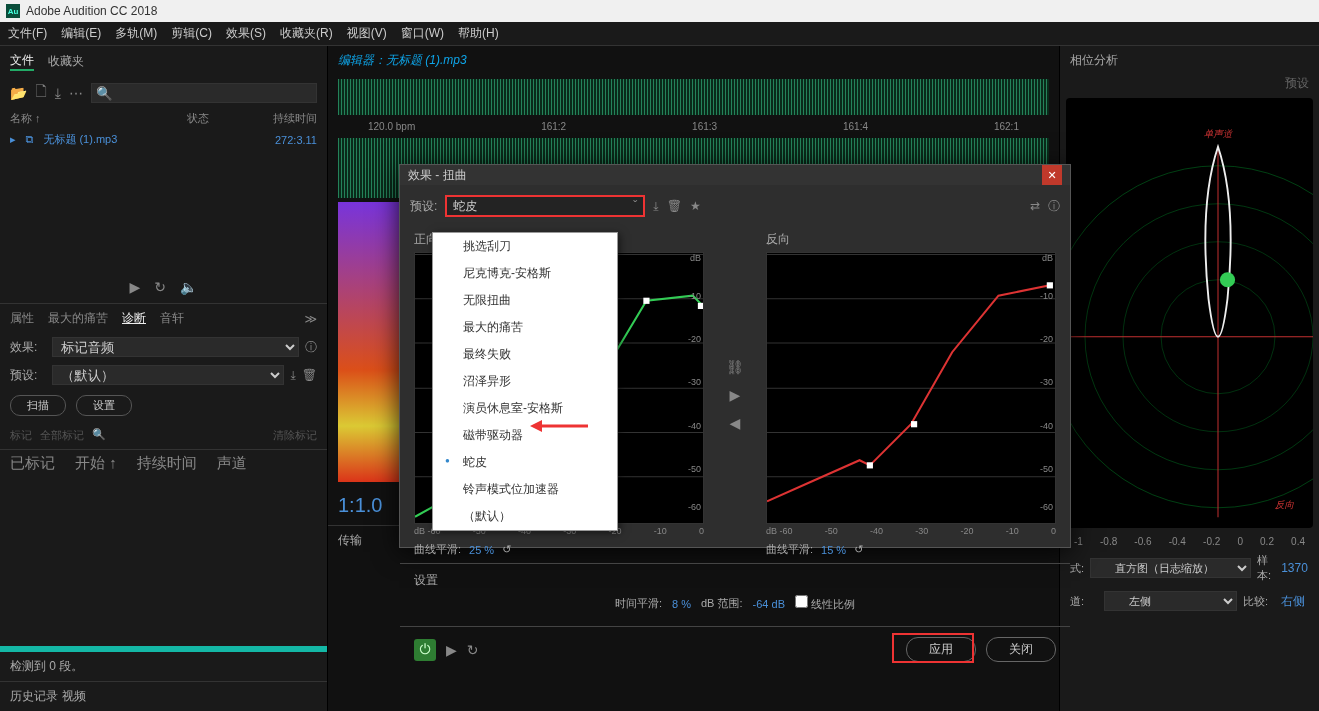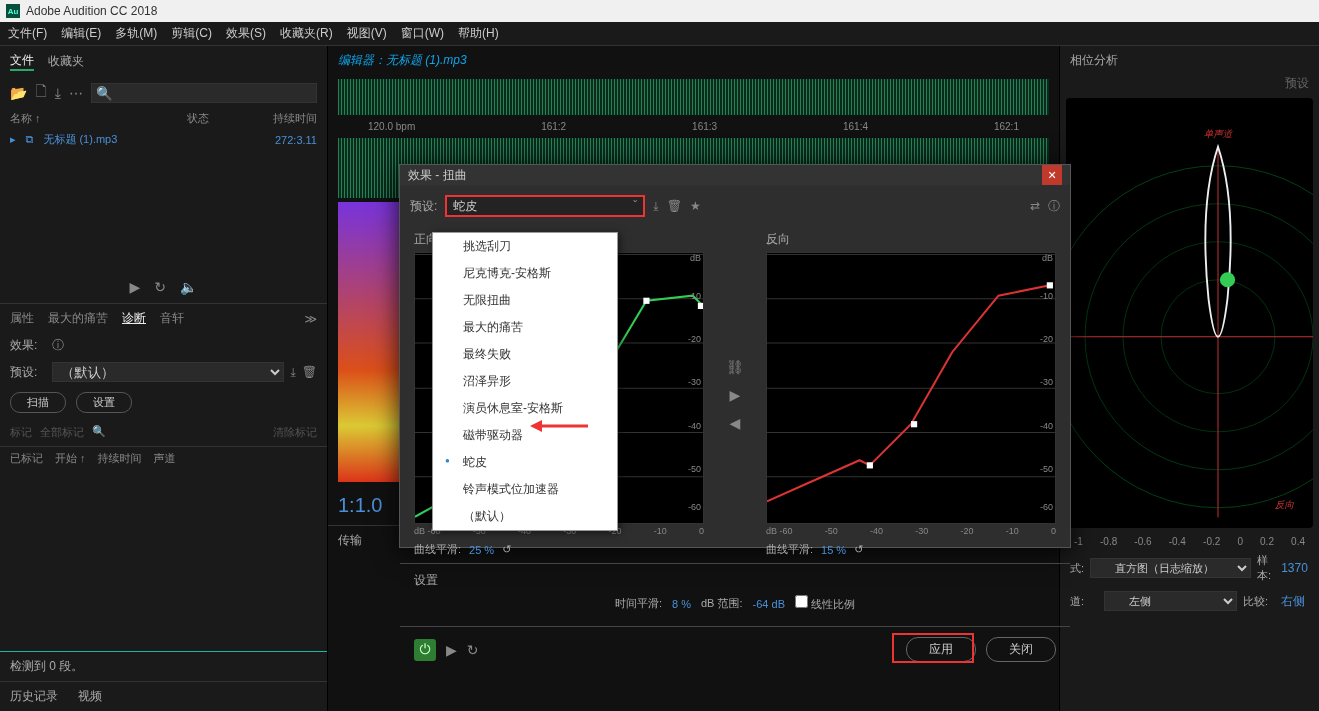--- a/index.html
+++ b/index.html
@@ -27,23 +27,23 @@
 .transport { display:flex; justify-content:center; gap:14px; padding:8px; color:#888; font-size:14px; }
 
 .tabsrow { display:flex; align-items:center; gap:14px; padding:6px 10px; color:#888; border-top:1px solid #333; }
 .tabsrow .active { color:#eee; text-decoration:underline; }
 .formrow { display:flex; align-items:center; gap:6px; padding:4px 10px; }
 .formrow label { width:36px; color:#aaa; }
 .formrow .sel, .formrow .sel2 { flex:1; background:#2a2a2a; border:1px solid #333; height:20px; color:#ccc; padding:0 4px; }
 .btnrow { display:flex; gap:10px; padding:6px 10px; }
 .pillbtn { border:1px solid #555; border-radius:10px; padding:2px 16px; color:#ccc; background:transparent; cursor:pointer; font-size:11px; }
 .taglist { display:flex; gap:8px; padding:6px 10px; color:#555; font-size:11px; }
-.tablehead { display:flex; padding:4px 10px; color:#888; font-size:11px; gap:12px; border-top:1px solid #333; }
-.status { padding:6px 10px; color:#aaa; border-top:1px solid #14b8a6; margin-top:auto; }
-.histrow { display:flex; gap:20px; padding:6px 10px; color:#aaa; border-top:1px solid #333; }
+.tablehead { display:flex; padding:4px 10px; color:#888; font-size:15px; gap:20px; border-top:1px solid #333; }
+.status { padding:6px 10px; color:#aaa; border-top:6px solid #14b8a6; margin-top:auto; }
+.histrow { display:flex; gap:4px; padding:6px 10px; color:#aaa; border-top:1px solid #333; }
 
 
 .center { flex:1; background:#111; position:relative; }
 .editorhead { padding:6px 10px; color:#0ea5e9;font-style:italic; }
 .waveform { height:36px; margin:4px 10px; background:#0a2a1a; position:relative; overflow:hidden; }
 .wave { position:absolute; inset:0; background:repeating-linear-gradient(90deg,#2fa875 0 1px,transparent 1px 3px); opacity:.7; }
 .ruler { display:flex; justify-content:space-between; padding:2px 40px; color:#888; font-size:10px; }
 .spectro { height:280px; margin:4px 10px; background:linear-gradient(#8a3aff,#ff5a1a 60%,#ffea3a 80%,#ff3a1a); opacity:.85; }
 .timecode { padding:8px 10px; font-size:20px; color:#4a90d9; }
 .transinfo { padding:6px 10px; color:#aaa; border-top:1px solid #333; }
@@ -147,20 +147,21 @@
 
     <div class="tabsrow">
       <span>属性</span>
       <span>最大的痛苦</span>
       <span class="active">诊断</span>
       <span>音轩</span>
       <span style="margin-left:auto">≫</span>
     </div>
     <div class="formrow">
       <label>效果:</label>
+      <select class="sel"><option>标记音频</option></select>
       <span style="color:#888">ⓘ</span>
     </div>
     <div class="formrow">
       <label>预设:</label>
       <select class="sel"><option>（默认）</option></select>
       <span style="color:#888">⤓</span>
       <span style="color:#888">🗑</span>
     </div>
     <div class="btnrow">
       <button class="pillbtn">扫描</button>

